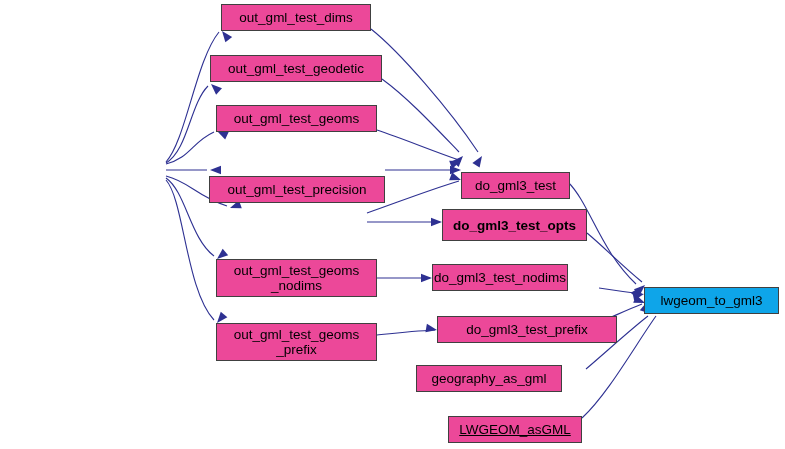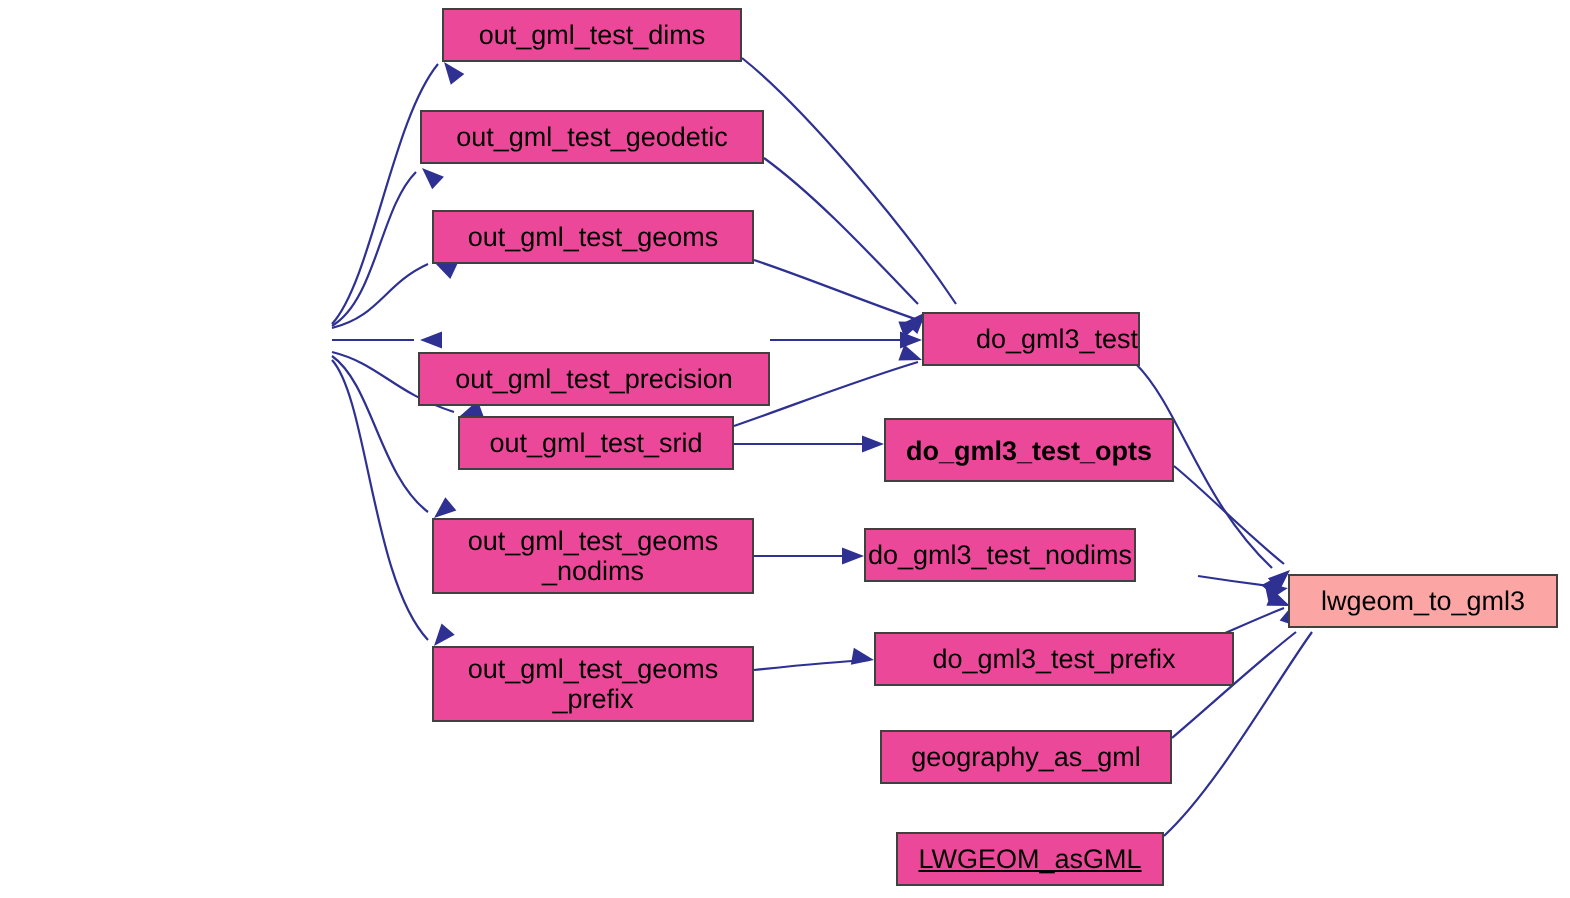--- a/index.html
+++ b/index.html
@@ -35,21 +35,21 @@
     line-height: 15px;
     letter-spacing: 0px;
     display: flex;
     align-items: center;
     justify-content: center;
     text-align: center;
     white-space: pre-line;
     z-index: 5;
   }
   .node.highlight {
-    background: #fca5a5;
+    background: #0ea5e9;
   }
   .node-label {
     display: block;
     width: 100%;
   }
 </style>
 </head>
 <body>
 
 <div id="graph-canvas" style="width: 785px; height: 449px; background: rgb(255, 255, 255);">
@@ -94,25 +94,24 @@
       <polygon points="0,0 -11,-4.3 -11,4.3" fill="#2e3192" transform="translate(645,285) rotate(-42)"></polygon>
       <polygon points="0,0 -11,-4.3 -11,4.3" fill="#2e3192" transform="translate(644,294) rotate(-12)"></polygon>
       <polygon points="0,0 -11,-4.3 -11,4.3" fill="#2e3192" transform="translate(645,303) rotate(22)"></polygon>
       <polygon points="0,0 -11,-4.3 -11,4.3" fill="#2e3192" transform="translate(651,314) rotate(40)"></polygon>
       <polygon points="0,0 -11,-4.3 -11,4.3" fill="#2e3192" transform="translate(659,314) rotate(55)"></polygon>
     </svg>
     <div class="node" style="left: 221px; top: 4px; width: 150px; height: 27px;"><span class="node-label">out_gml_test_dims</span></div>
     <div class="node" style="left: 210px; top: 55px; width: 172px; height: 27px;"><span class="node-label">out_gml_test_geodetic</span></div>
     <div class="node" style="left: 216px; top: 105px; width: 161px; height: 27px;"><span class="node-label">out_gml_test_geoms</span></div>
     <div class="node" style="left: 209px; top: 156px; width: 176px; height: 27px; margin-top: 20px;"><span class="node-label">out_gml_test_precision</span></div>
-    <div class="node" style="left: 229px; top: 208px; width: 138px; height: 27px;"><span class="node-label">out_gml_test_srid</span></div>
     <div class="node" style="left: 216px; top: 259px; width: 161px; height: 38px;"><span class="node-label">out_gml_test_geoms
 _nodims</span></div>
     <div class="node" style="left: 216px; top: 323px; width: 161px; height: 38px;"><span class="node-label">out_gml_test_geoms
 _prefix</span></div>
-    <div class="node" style="left: 461px; top: 156px; width: 109px; height: 27px; text-align: right;"><span class="node-label">do_gml3_test</span></div>
+    <div class="node" style="left: 461px; top: 172px; width: 109px; height: 27px;"><span class="node-label">do_gml3_test</span></div>
     <div class="node" style="left: 442px; top: 209px; width: 145px; height: 32px; font-weight: bold;"><span class="node-label">do_gml3_test_opts</span></div>
     <div class="node" style="left: 432px; top: 264px; width: 136px; height: 27px;"><span class="node-label">do_gml3_test_nodims</span></div>
     <div class="node" style="left: 437px; top: 316px; width: 180px; height: 27px;"><span class="node-label">do_gml3_test_prefix</span></div>
-    <div class="node" style="left: 440px; top: 365px; width: 146px; height: 27px;"><span class="node-label">geography_as_gml</span></div>
+    <div class="node" style="left: 416px; top: 365px; width: 146px; height: 27px;"><span class="node-label">geography_as_gml</span></div>
     <div class="node" style="left: 448px; top: 416px; width: 134px; height: 27px; text-decoration: underline;"><span class="node-label">LWGEOM_asGML</span></div>
     <div class="node highlight" style="left: 644px; top: 287px; width: 135px; height: 27px;"><span class="node-label">lwgeom_to_gml3</span></div>
   </div>
 
 </body></html>

